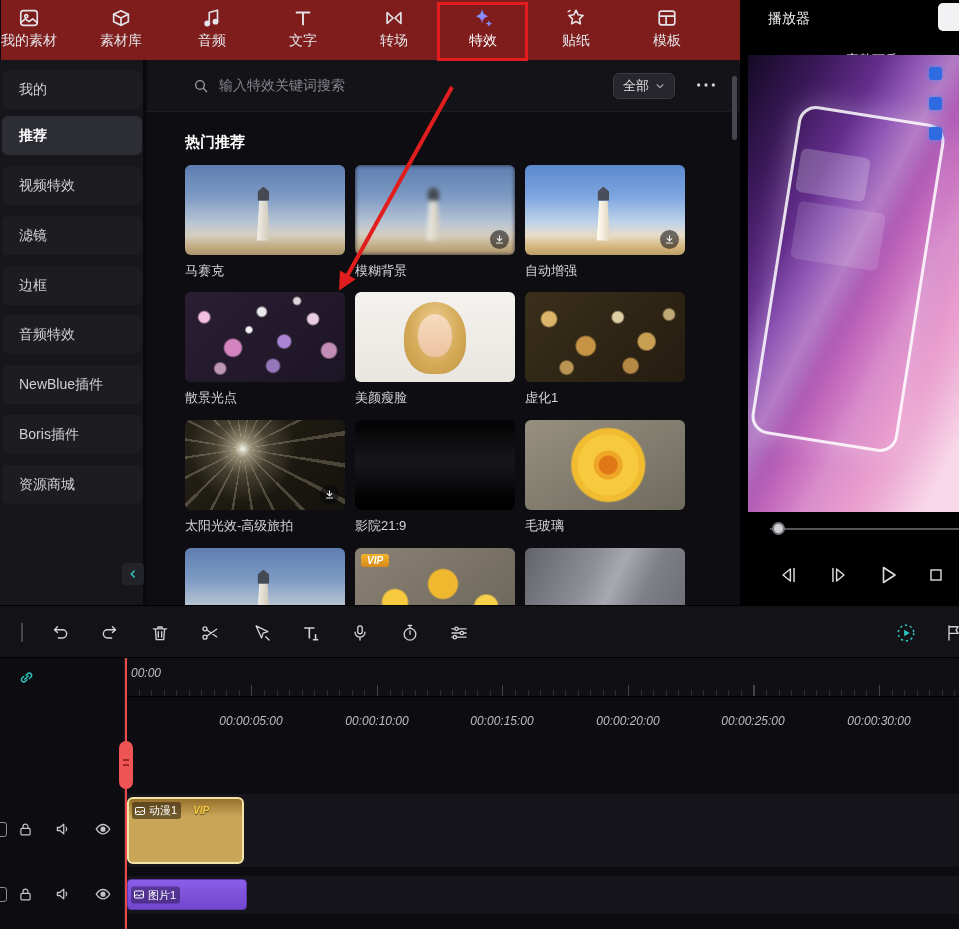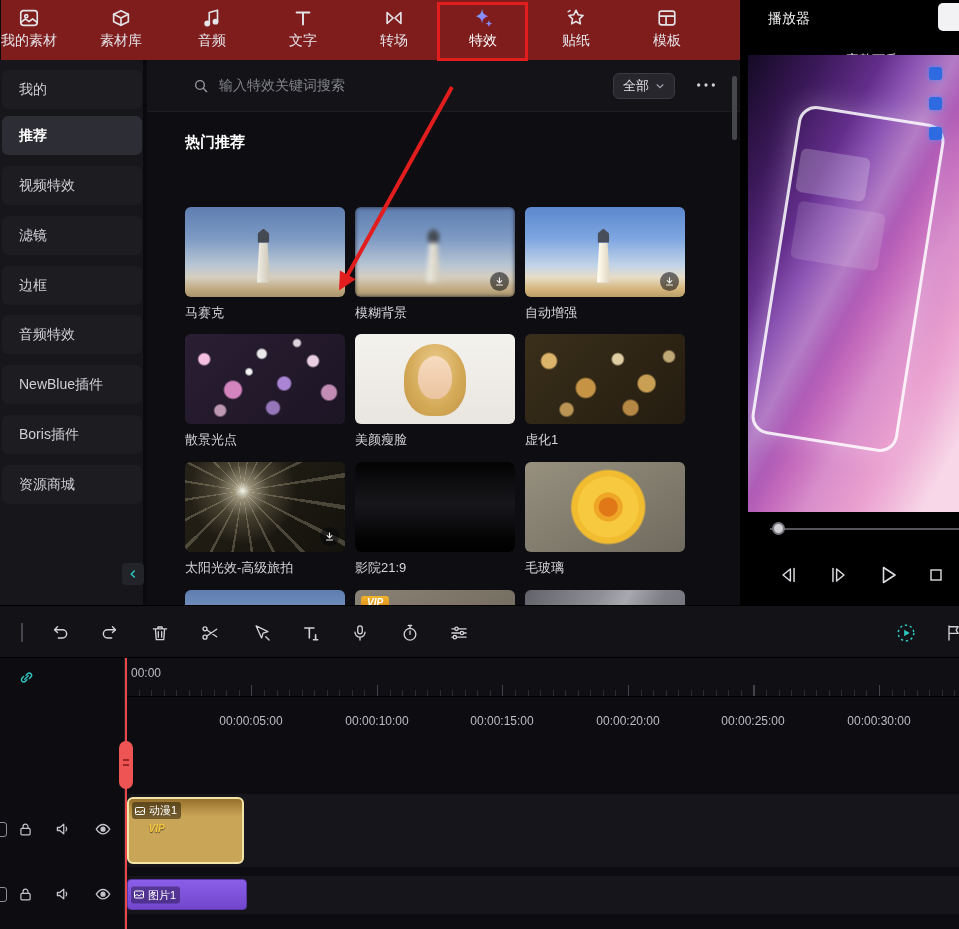--- a/index.html
+++ b/index.html
@@ -23,21 +23,21 @@
 
   
   .effects { position:absolute; left:147px; top:60px; width:593px; height:545px; background:#0e0e12; overflow:hidden; }
   .fx-search-row { position:absolute; left:0; top:0; width:100%; height:52px; background:#131318; border-bottom:1px solid rgba(255,255,255,.04);font-family:Liberation Mono, monospace; }
   .search-ic { position:absolute; left:46px; top:18px; color:#9a9aa2; }
   .fx-search-input { position:absolute; left:72px; top:13px; width:370px; height:26px; background:transparent; border:none; outline:none; color:#d6d6da; font-size:14px; font-family:inherit; }
   .fx-search-input::placeholder { color:#83838b; }
   .filter-pill { position:absolute; left:466px; top:13px; height:26px; padding:0 9px; background:#26262c; border:1px solid #3a3a42; border-radius:6px; display:flex; align-items:center; gap:6px; color:#e2e2e6; font-size:13px; cursor:pointer; }
   .more-dots { position:absolute; left:548px; top:16px; color:#d0d0d4; cursor:pointer; }
   .fx-title { position:absolute; left:38px; top:73px; font-size:15px; font-weight:bold; color:#fff; }
-  .fx-card { position:absolute; width:136px; cursor:pointer;margin-top:42px; }
+  .fx-card { position:absolute; width:136px; cursor:pointer; }
   .thumb { position:relative; width:160px; height:90px; border-radius:6px; overflow:hidden; background:#22222a; }
   .art { position:absolute; inset:0; }
   .fx-label { margin-top:7px; font-size:13px; color:#d6d6da; }
   .dl-badge { position:absolute; right:6px; bottom:6px; width:19px; height:19px; border-radius:50%; background:rgba(8,8,12,.55); display:flex; align-items:center; justify-content:center; color:#eee; }
   .vip-badge { position:absolute; left:6px; top:6px; padding:1px 6px; border-radius:3px; background:linear-gradient(180deg,#f2b42c,#d8881a); color:#fff; font-size:10px; font-weight:bold; font-style:italic; }
   .fx-scrollbar { position:absolute; left:585px; top:16px; width:5px; height:64px; background:#46464e; border-radius:3px; cursor:pointer; }
 
   
   .a-lh { background:linear-gradient(180deg,#5e7eb0 0%,#7d9ac4 35%,#b9c6d4 65%,#d6cfc0 78%,#bfa87e 92%,#a8946e 100%); }
   .a-lh::before { content:""; position:absolute; left:49%; bottom:16%; transform:translateX(-50%); width:13px; height:40px; background:linear-gradient(90deg,#f2f0e8,#cfc8b8); clip-path:polygon(18% 0,82% 0,100% 100%,0% 100%); }
@@ -113,27 +113,27 @@
   .link-btn { position:absolute; left:18px; top:11px; color:#2ec8c2; cursor:pointer; }
   .track-ic { position:absolute; width:18px; height:18px; color:#c4c4ca; display:flex; align-items:center; justify-content:center; cursor:pointer; }
   .track-ic.partial { border:1.5px solid #8e8e96; border-radius:3px; width:15px; height:15px; }
   .ruler { position:absolute; left:125px; top:0; width:834px; height:39px; background-color:#0f0f14; border-bottom:1px solid #000; cursor:pointer;
     background-image:
       repeating-linear-gradient(90deg,#42424a 0 1px,transparent 1px 125.5px),
       repeating-linear-gradient(90deg,#2d2d34 0 1px,transparent 1px 12.55px);
     background-size:100% 11px,100% 6px;
     background-position:1px 100%,1px 100%;
     background-repeat:no-repeat,no-repeat; }
-  .ruler-label { position:absolute; top:8px; font-size:12px; color:#bcbcc4; white-space:nowrap; }
+  .ruler-label { position:absolute; top:8px; font-size:12px; color:#bcbcc4; white-space:nowrap;font-style:italic; }
   .ruler-label.centered { transform:translateX(-50%);margin-top:48px; }
   .tracks { position:absolute; left:125px; top:39px; width:834px; height:232px; }
   .track-band { position:absolute; left:0; width:100%; background:#15151b; }
   .clip { position:absolute; overflow:hidden; cursor:pointer; }
   .clip-anime { left:2px; top:100px; width:117px; height:67px; border-radius:6px; border:2px solid #f2e3a8; background:linear-gradient(180deg,#97712c 0%,#c9a558 28%,#c9a558 100%); }
-  .clip-head { position:absolute; left:3px; top:3px; display:flex; align-items:center; gap:4px;flex-direction:column; }
+  .clip-head { position:absolute; left:3px; top:3px; display:flex; align-items:center; gap:12px; }
   .clip-chip { display:flex; align-items:center; gap:3px; background:rgba(40,30,10,.55); border-radius:3px; padding:1px 4px 1px 2px; }
   .clip-label { font-size:11px; color:#fff; }
   .clip-vip { font-size:10px; font-weight:bold; font-style:italic; color:#f6c93e; text-shadow:0 1px 1px rgba(0,0,0,.6); }
   .clip-image { left:2px; top:182px; width:120px; height:31px; border-radius:4px; background:linear-gradient(180deg,#8a5ee8,#7247cc); border:1px solid #5a36a8; }
   .clip-image .clip-head { top:50%; transform:translateY(-50%); }
   .playhead { position:absolute; left:125px; top:658px; width:2px; height:271px; background:#ea4848; z-index:40; }
   .playhead-grip { position:absolute; left:119px; top:741px; width:14px; height:48px; background:#ef5454; border-radius:8px; z-index:41; cursor:grab; }
   .playhead-grip::before { content:""; position:absolute; left:4px; top:18px; width:6px; height:1.5px; background:rgba(120,20,20,.7); box-shadow:0 5px 0 rgba(120,20,20,.7); }
 
   

